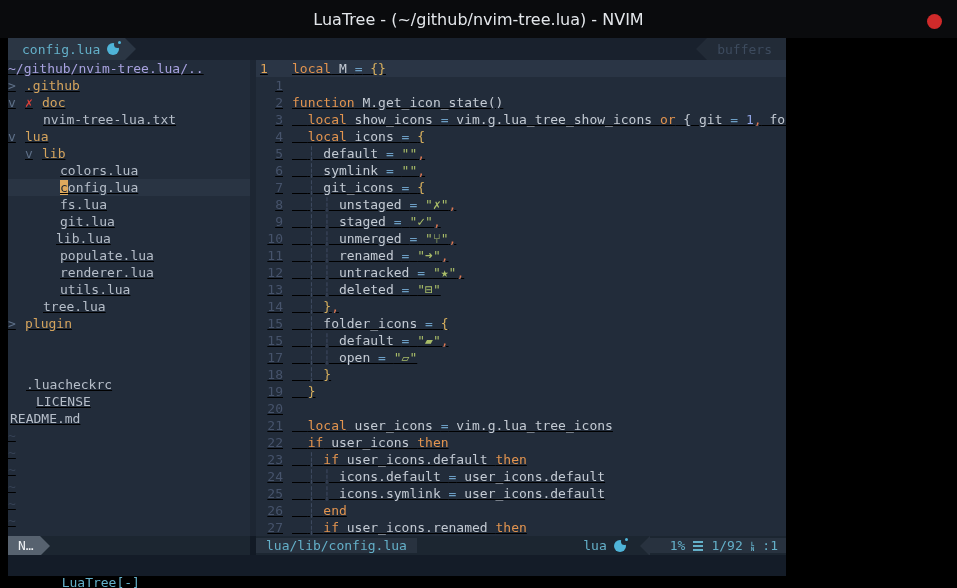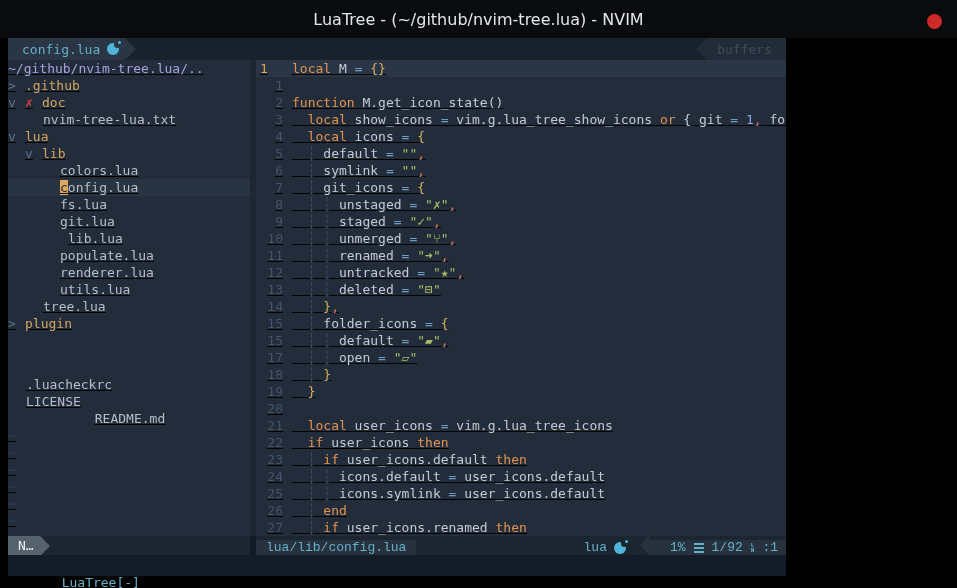--- a/index.html
+++ b/index.html
@@ -64,21 +64,21 @@
   .tok-n { color:#93a6e8; }
   .tok-s { color:#a9bd68; }
   .tok-y { color:#d8b05e; }
   .tok-c { color:#dd7852; }
   .tok-g { color:#3e4a61; }
 
   
   .statusline { height:19px; flex:none; display:flex; align-items:stretch; }
   .sl-left { width:242px; flex:none; background:#1c2631; display:flex; align-items:stretch; }
   .sl-gap { width:6px; flex:none; background:#121a25; }
-  .sl-right { flex:1; background:#1c2631; display:flex; align-items:flex-end;font-family:Liberation Mono, monospace; }
+  .sl-right { flex:1; background:#1c2631; display:flex; align-items:center; }
   .mode { background:#57626f; color:#eef1f4; display:flex; align-items:center; padding:0 6px 0 10px; }
   .mode-arrow { width:0; height:0; border-top:10px solid transparent; border-bottom:10px solid transparent;
                 border-left:10px solid #57626f; }
   .sl-title { color:#64b0c9; display:flex; align-items:center; padding-left:12px;margin-top:46px; }
   .seg { background:#28323f; color:#64b0c9; display:flex; align-items:center; padding:0 10px; }
   .sl-fill { flex:1; }
   .ft { color:#64b0c9; display:flex; align-items:center; gap:7px; padding-right:14px; }
   .seg-chevron { width:0; height:0; border-top:10px solid transparent; border-bottom:10px solid transparent;
                  border-right:10px solid #28323f; }
   .seg-right { gap:8px; padding:0 8px 0 20px; }
@@ -120,29 +120,29 @@
           <div class="row tree-root">~/github/nvim-tree.lua/..</div>
           <div class="row" style="padding-left: 0px;"><span class="chev">&gt;</span><span class="dirname">.github</span></div>
           <div class="row" style="padding-left: 0px;"><span class="chev">v</span><span class="gitx">✗</span><span class="dirname">doc</span></div>
           <div class="row" style="padding-left: 35px;"><span class="filename">nvim-tree-lua.txt</span></div>
           <div class="row" style="padding-left: 0px;"><span class="chev">v</span><span class="dirname">lua</span></div>
           <div class="row" style="padding-left: 17px;"><span class="chev">v</span><span class="dirname">lib</span></div>
           <div class="row" style="padding-left: 52px;"><span class="filename">colors.lua</span></div>
           <div class="row sel" style="padding-left: 52px;"><span class="filename"><span class="block-cursor">c</span>onfig.lua</span></div>
           <div class="row" style="padding-left: 52px;"><span class="filename">fs.lua</span></div>
           <div class="row" style="padding-left: 52px;"><span class="filename">git.lua</span></div>
-          <div class="row" style="padding-left: 60px;"><span class="filename">lib.lua</span></div>
+          <div class="row" style="padding-left: 48px;"><span class="filename">lib.lua</span></div>
           <div class="row" style="padding-left: 52px;"><span class="filename">populate.lua</span></div>
           <div class="row" style="padding-left: 52px;"><span class="filename">renderer.lua</span></div>
           <div class="row" style="padding-left: 52px;"><span class="filename">utils.lua</span></div>
           <div class="row" style="padding-left: 35px;"><span class="filename">tree.lua</span></div>
           <div class="row" style="padding-left: 0px;"><span class="chev">&gt;</span><span class="dirname">plugin</span></div>
           <div class="row" style="padding-left: 18px; margin-top: 44px;"><span class="filename">.luacheckrc</span></div>
-          <div class="row" style="padding-left: 18px;"><span class="filename">LICENSE</span></div>
-          <div class="row" style="padding-left: 2px; justify-content: center;"><span class="filename">README.md</span></div>
+          <div class="row" style="padding-left: 28px;"><span class="filename">LICENSE</span></div>
+          <div class="row" style="padding-left: 2px;"><span class="filename">README.md</span></div>
           <div class="row"><span class="tilde">~</span></div>
           <div class="row"><span class="tilde">~</span></div>
           <div class="row"><span class="tilde">~</span></div>
           <div class="row"><span class="tilde">~</span></div>
           <div class="row"><span class="tilde">~</span></div>
           <div class="row"><span class="tilde">~</span></div>
           <div class="row"><span class="tilde">~</span></div>
           <div class="row"><span class="tilde">~</span></div>
           <div class="row"><span class="tilde">~</span></div>
         </div>

